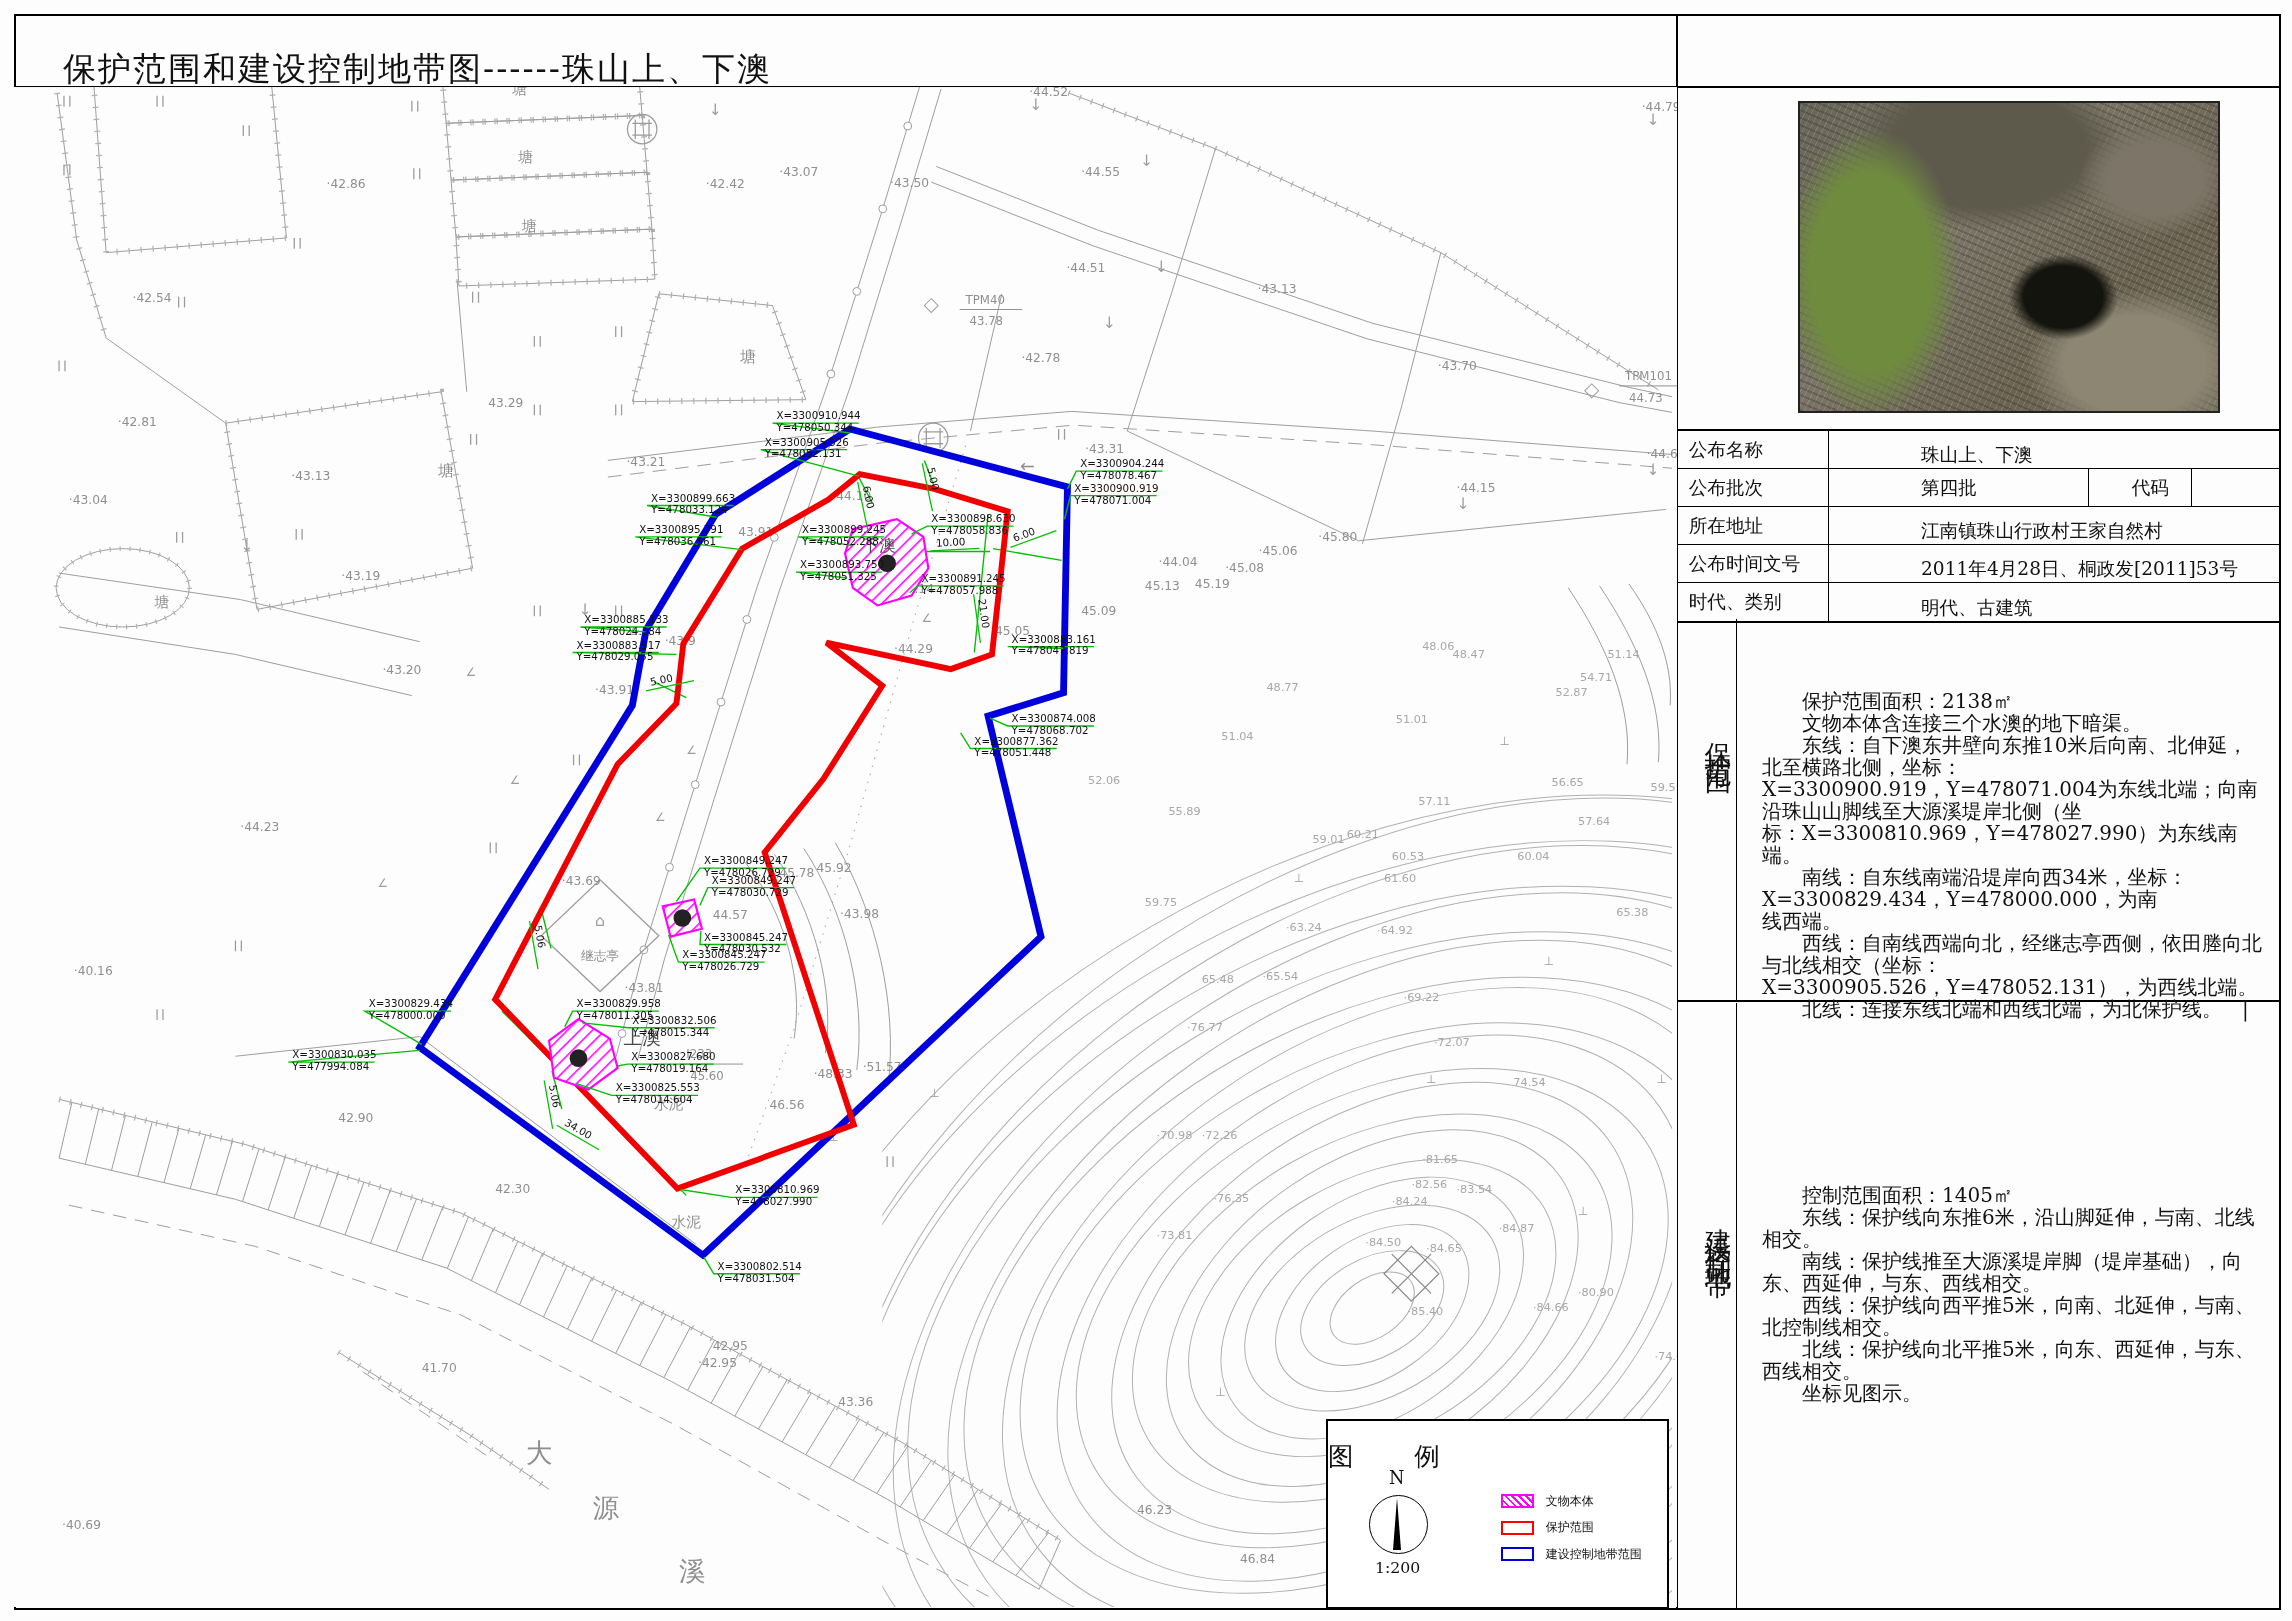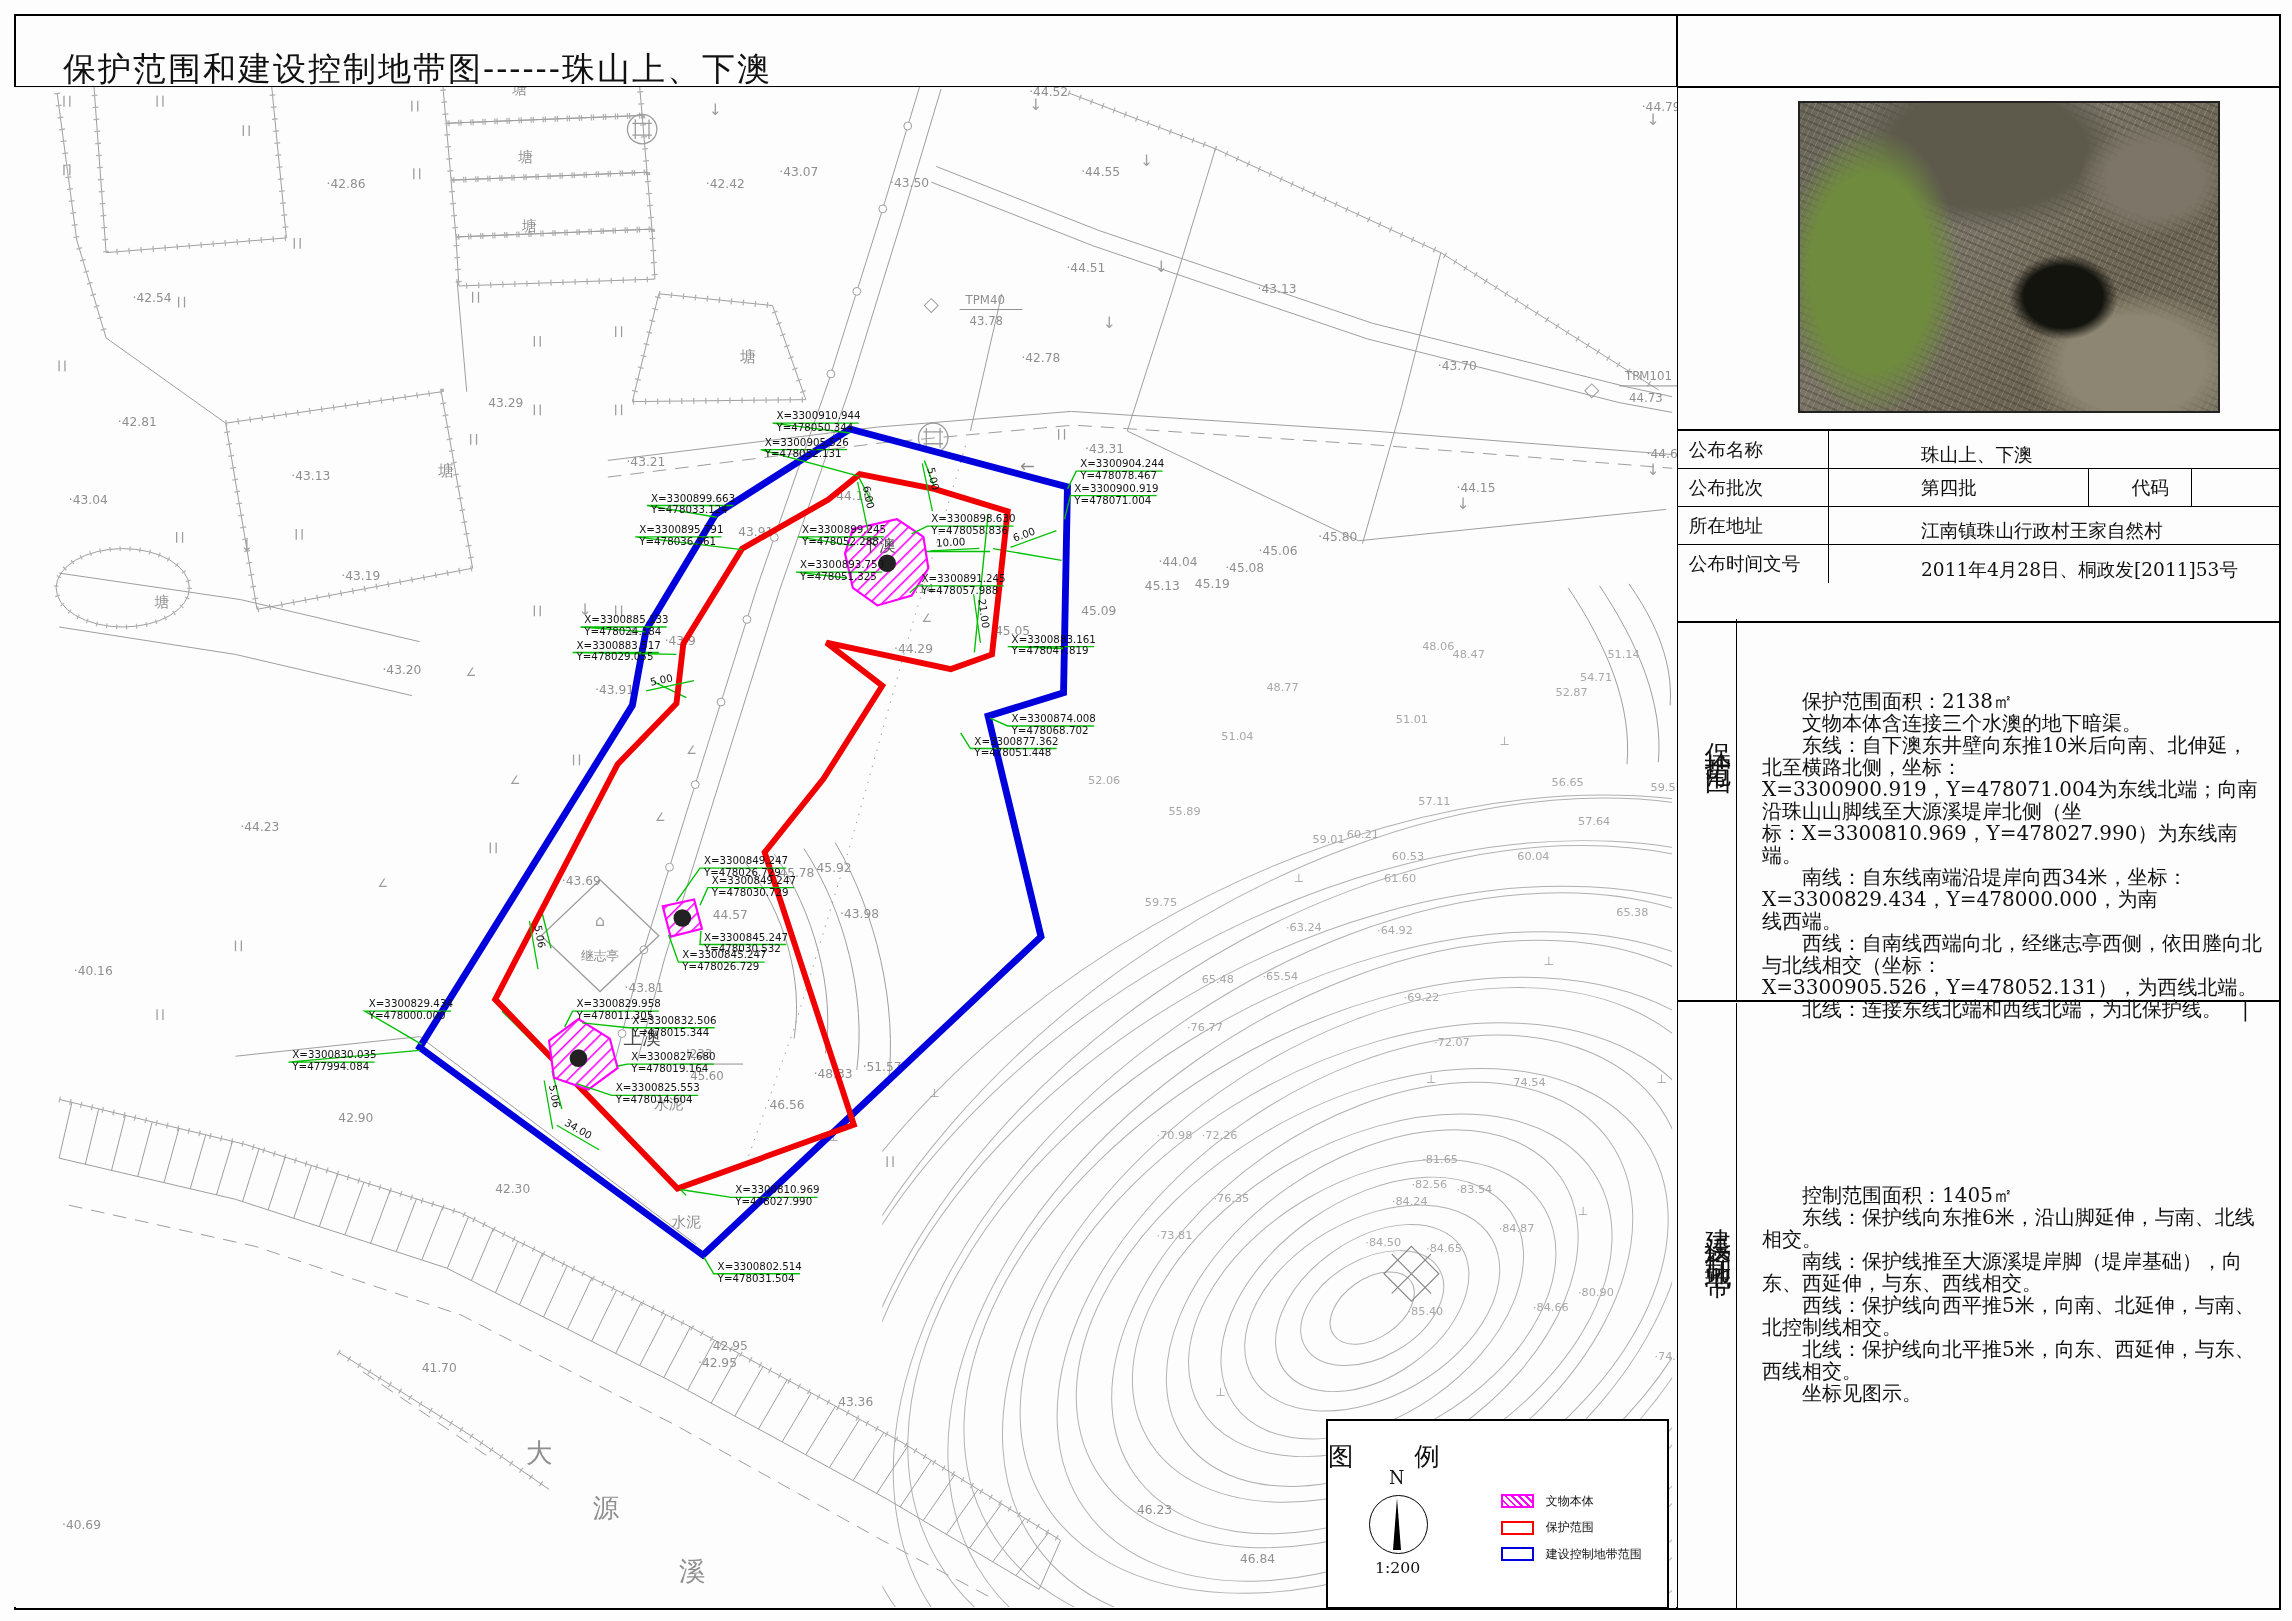--- a/index.html
+++ b/index.html
@@ -80,20 +80,24 @@
       <div class="icell-c">代码</div>
       <div class="icell-e"></div>
     </div>
     <div class="irow">
       <div class="icell-l">所在地址</div>
       <div class="icell-v">江南镇珠山行政村王家自然村</div>
     </div>
     <div class="irow">
       <div class="icell-l">公布时间文号</div>
       <div class="icell-v">2011年4月28日、桐政发[2011]53号</div>
+    </div>
+    <div class="irow">
+      <div class="icell-l">时代、类别</div>
+      <div class="icell-v">明代、古建筑</div>
     </div>
   </div>
 
   <div class="section sec1">
     <div class="strip"></div>
     <div class="side-label" style="top:103px;">保护范围</div>
     <div class="sec-text" style="top:71px;">　　保护范围面积：2138㎡
 　　文物本体含连接三个水澳的地下暗渠。
 　　东线：自下澳东井壁向东推10米后向南、北伸延，北至横路北侧，坐标：
 X=3300900.919，Y=478071.004为东线北端；向南沿珠山山脚线至大源溪堤岸北侧（坐

